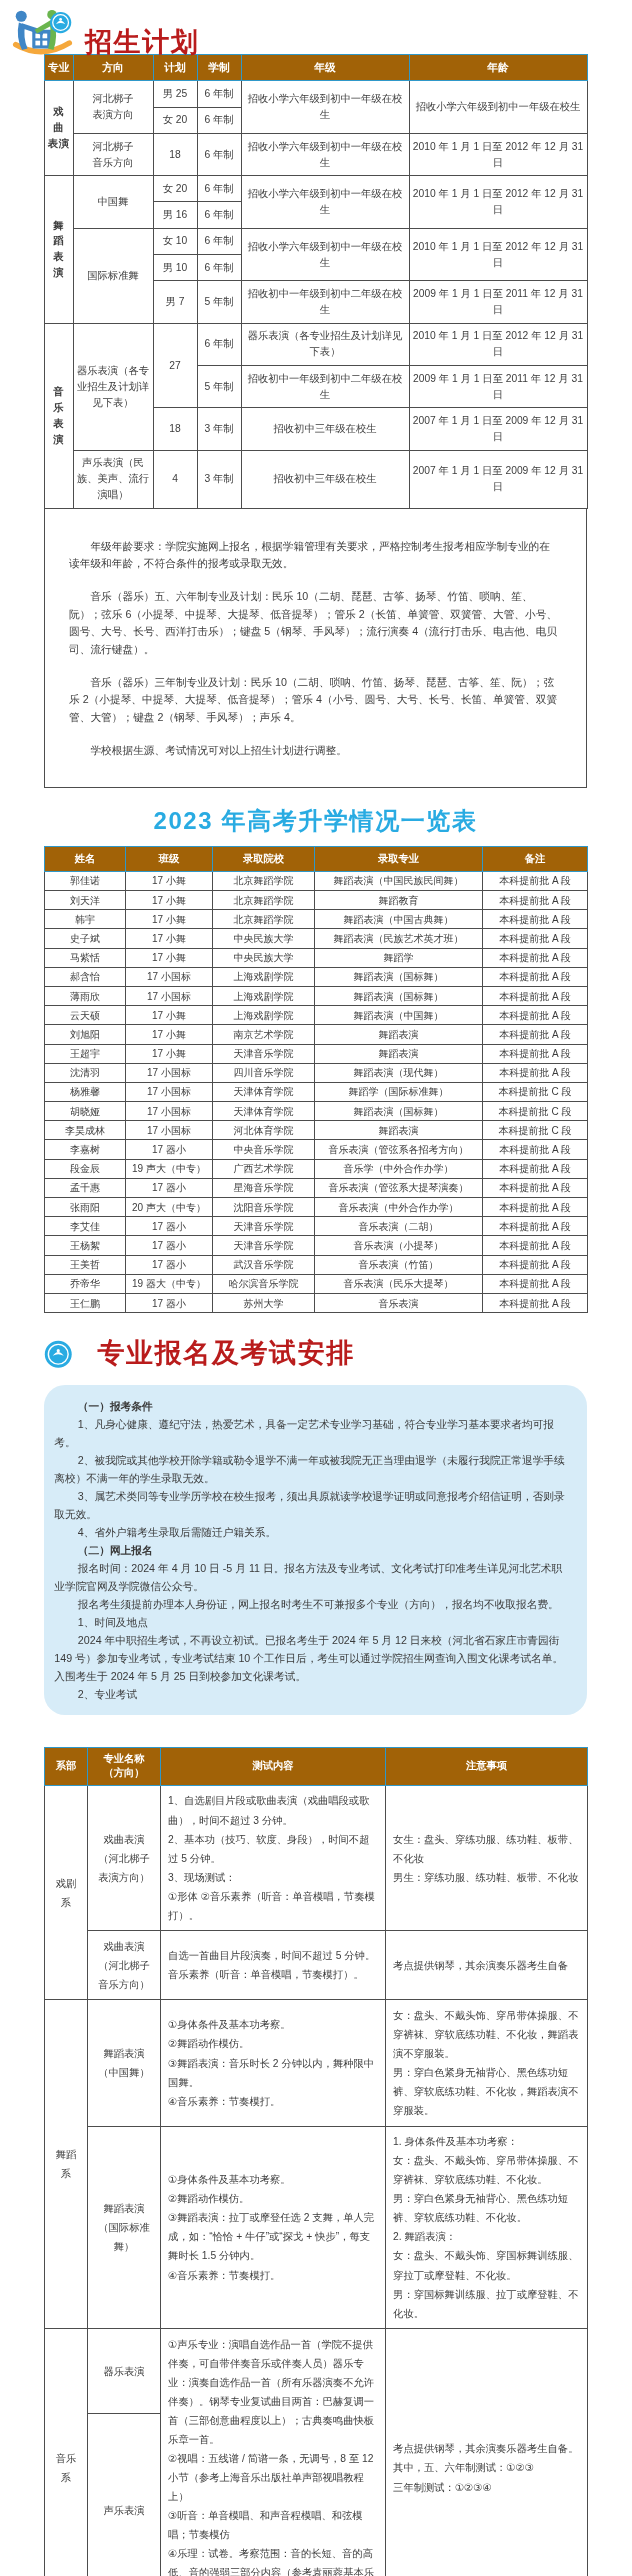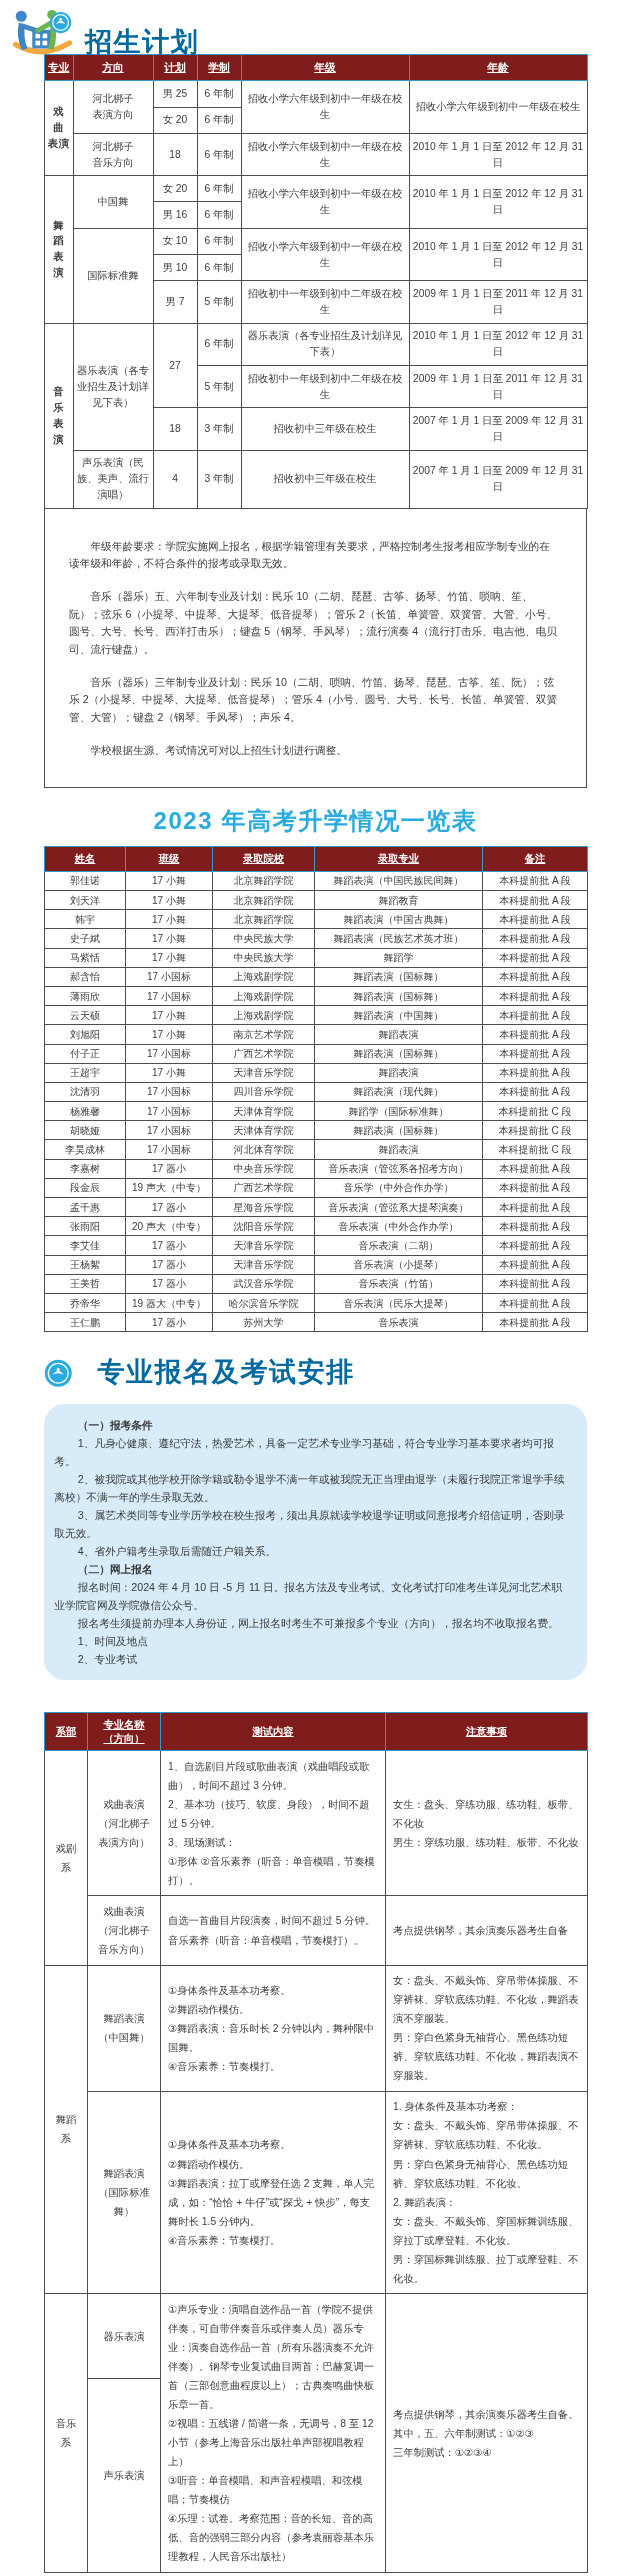--- a/index.html
+++ b/index.html
@@ -7,33 +7,33 @@
     width:633px;min-height:2576px;background:#ffffff;
     font-family:"Liberation Sans","DejaVu Sans",sans-serif;
     color:#3c3c3c;-webkit-font-smoothing:antialiased;
   }
   .content{width:543px;margin-left:44px;position:relative;}
 
   
   .doc-header{display:flex;align-items:flex-end;margin:9.5px 0 0 11px;height:51px;position:relative;z-index:3;}
   .doc-header .logo{margin-right:11px;}
   h1.sec-title{
-    margin:0 0 4.7px 0;font-size:27px;font-weight:bold;color:#0369a1;letter-spacing:1.6px;line-height:1;
+    margin:0 0 4.7px 0;font-size:27px;font-weight:bold;color:#b91c1c;letter-spacing:1.6px;line-height:1;
   }
   .sec2-title{
     text-align:center;font-size:24px;font-weight:bold;color:#29abe2;
     letter-spacing:1.6px;margin:17.4px 0 9.5px 0;
   }
   .sec3-header{display:flex;align-items:center;gap:25px;margin:27px 0 12.7px 0;}
   .sec3-header .badge{flex:0 0 auto;}
 
   
   table{border-collapse:collapse;width:100%;table-layout:fixed;background:#fff;}
   th,td{border:0.8px solid #4d4d4d;text-align:center;vertical-align:middle;white-space:pre-line;word-break:break-all;}
-  thead th{background:#7f1d1d;color:#ffffff;font-weight:bold;border-color:#2f98c9;text-decoration:underline;}
+  thead th{background:#a16207;color:#ffffff;font-weight:bold;border-color:#2f98c9;}
 
   .t1{font-size:10.3px;margin-top:-6.3px;}
   .t1 thead th{font-size:10.7px;padding:5.5px 1.6px;}
   .t1 td{padding:4.7px 2.4px;line-height:1.55;}
   .t1 .vlabel{font-weight:bold;letter-spacing:0.8px;}
 
   .notes-box{
     border:0.8px solid #4d4d4d;border-top:none;background:#fff;
     padding:12.7px 9.5px 11px 8px;font-size:10.7px;line-height:17.4px;
   }
@@ -281,27 +281,20 @@
           <td>本科提前批 A 段</td>
         </tr>
         <tr>
           <td>刘旭阳</td>
           <td>17 小舞</td>
           <td>南京艺术学院</td>
           <td>舞蹈表演</td>
           <td>本科提前批 A 段</td>
         </tr>
         <tr>
-          <td>付子正</td>
-          <td>17 小国标</td>
-          <td>广西艺术学院</td>
-          <td>舞蹈表演（国标舞）</td>
-          <td>本科提前批 A 段</td>
-        </tr>
-        <tr>
           <td>王超宇</td>
           <td>17 小舞</td>
           <td>天津音乐学院</td>
           <td>舞蹈表演</td>
           <td>本科提前批 A 段</td>
         </tr>
         <tr>
           <td>沈清羽</td>
           <td>17 小国标</td>
           <td>四川音乐学院</td>
@@ -410,20 +403,21 @@
   <div class="panel">
       <p class="bold">（一）报考条件</p>
       <p>1、凡身心健康、遵纪守法，热爱艺术，具备一定艺术专业学习基础，符合专业学习基本要求者均可报考。</p>
       <p>2、被我院或其他学校开除学籍或勒令退学不满一年或被我院无正当理由退学（未履行我院正常退学手续离校）不满一年的学生录取无效。</p>
       <p>3、属艺术类同等专业学历学校在校生报考，须出具原就读学校退学证明或同意报考介绍信证明，否则录取无效。</p>
       <p>4、省外户籍考生录取后需随迁户籍关系。</p>
       <p class="bold">（二）网上报名</p>
       <p>报名时间：2024 年 4 月 10 日 -5 月 11 日。报名方法及专业考试、文化考试打印准考生详见河北艺术职业学院官网及学院微信公众号。</p>
       <p>报名考生须提前办理本人身份证，网上报名时考生不可兼报多个专业（方向），报名均不收取报名费。</p>
       <p>1、时间及地点</p>
+      <p>2024 年中职招生考试，不再设立初试。已报名考生于 2024 年 5 月 12 日来校（河北省石家庄市青园街 149 号）参加专业考试，专业考试结束 10 个工作日后，考生可以通过学院招生网查询入围文化课考试名单。入围考生于 2024 年 5 月 25 日到校参加文化课考试。</p>
       <p>2、专业考试</p>
     </div>
 
   <div class="gap26"></div>
 
   <table class="t-exam">
     <colgroup>
         <col style="width:43px">
         <col style="width:73px">
         <col style="width:225px">

